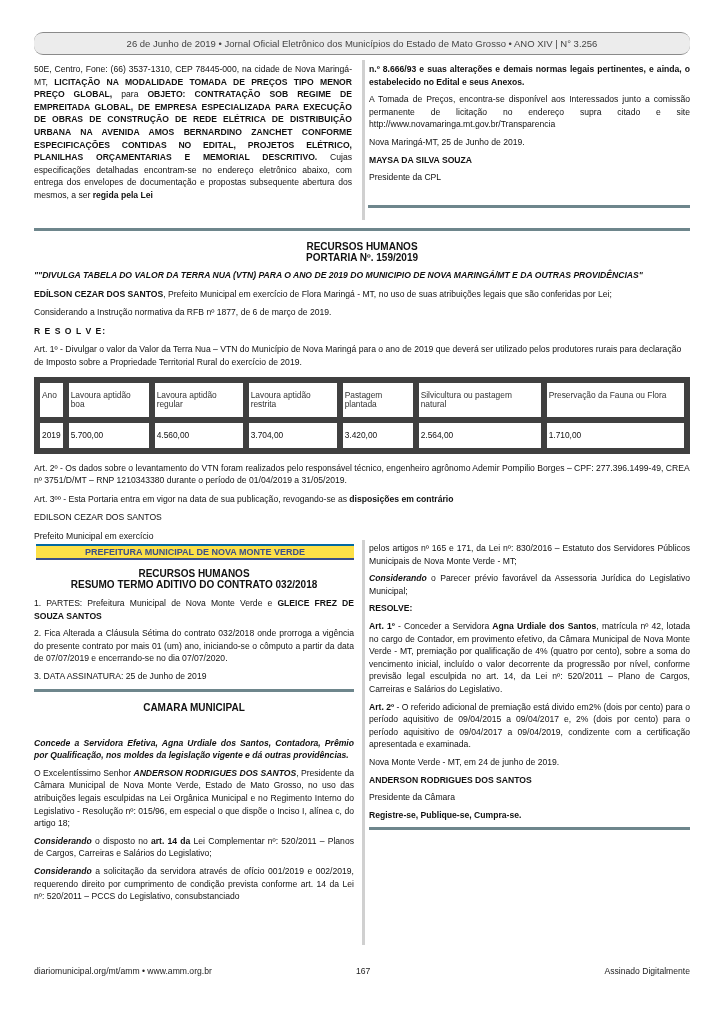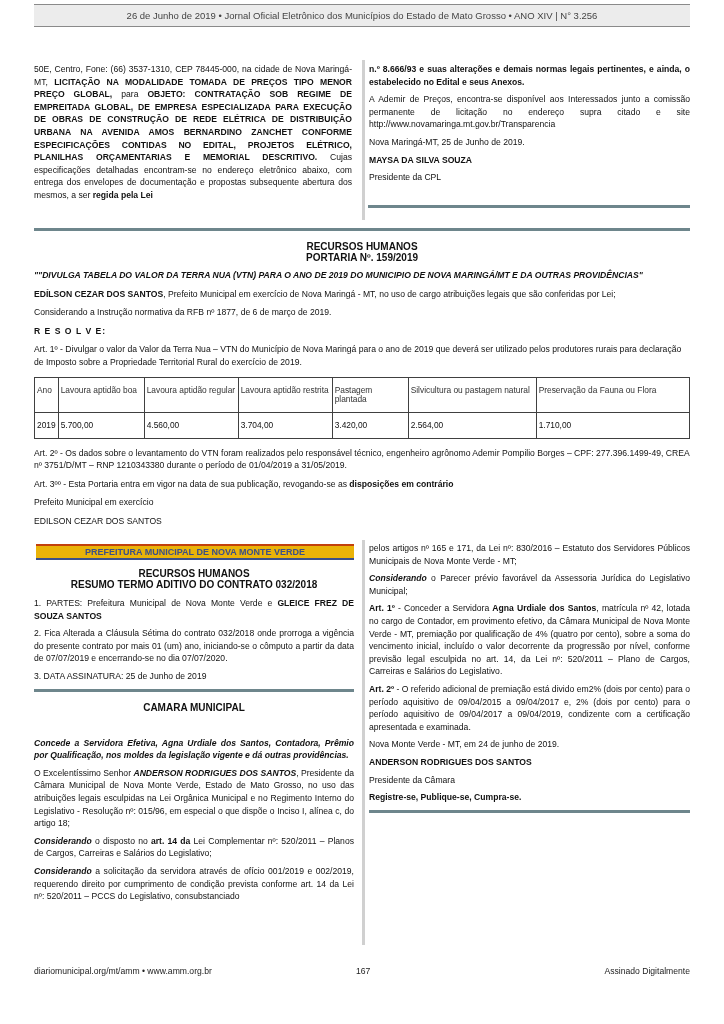--- a/index.html
+++ b/index.html
@@ -1,72 +1,72 @@
 <!DOCTYPE html>
 <html><head>
   <meta charset="utf-8">
   <style>
     * { box-sizing: border-box; margin: 0; padding: 0; }
     html, body { width: 724px; height: 1024px; background: #ffffff; overflow: hidden; }
     body { position: relative; font-family: "Liberation Sans", sans-serif; color: #111; }
     .header-band {
-      position: absolute; left: 34px; top: 4px; width: 656px; height: 23px;
+      position: absolute; left: 34px; top: 32px; width: 656px; height: 23px;
       background: #ececec; border-top: 1px solid #8a8a8a; border-bottom: 1px solid #8a8a8a;
-      font-size: 9.5px; color: #444; text-align: center; line-height: 22px;
+      font-size: 9.5px; color: #444; text-align: center; line-height: 22px; border-radius: 9px;
     }
     .col { position: absolute; font-size: 8.6px; line-height: 12.6px; text-align: justify; }
     .col p { margin-bottom: 5px; }
     .b { font-weight: bold; }
     .bi { font-weight: bold; font-style: italic; }
     .vsep { position: absolute; width: 3px; background: #d0d0d0; }
     .hsep { position: absolute; height: 3px; background: #6e868c; }
     .full { position: absolute; left: 34px; width: 656px; font-size: 8.6px; line-height: 12.6px; }
     .full p { margin-bottom: 6px; }
     .title-block { font-weight: bold; text-align: center; font-size: 10px; line-height: 11px; }
     table.vtn { border-collapse: collapse; width: 656px; font-size: 8.4px; line-height: 9px; }
-    table.vtn td { border: 1px solid #404040; padding: 8px 2px; vertical-align: top; }
+    table.vtn td { border: 6px solid #404040; padding: 8px 2px; vertical-align: top; }
     table.vtn tr:nth-child(1) td { color: #333; }
     .muni-band {
       position: absolute; left: 36px; top: 544px; width: 318px; height: 16px;
-      background: #eab308; border-top: 2px solid #c2410c; border-bottom: 2px solid #3a4f8a;
+      background: #fde047; border-top: 2px solid #0369a1; border-bottom: 2px solid #3a4f8a;
       color: #3a4f8a; font-weight: bold; font-size: 9px; text-align: center; line-height: 12px;
     }
     .footer { position: absolute; top: 966px; font-size: 8.6px; color: #222; }
   </style>
 </head>
 <body>
 
 <div class="header-band">
   <span>26 de Junho de 2019 • Jornal Oficial Eletrônico dos Municípios do Estado de Mato Grosso • ANO XIV | N° 3.256</span>
 </div>
 
 <div class="col" style="left:34px; top:63px; width:318px;">
   <p>
     <span>50E, Centro, Fone: (66) 3537-1310, CEP 78445-000, na cidade de Nova Maringá-MT, </span><span class="b">LICITAÇÃO NA MODALIDADE TOMADA DE PREÇOS TIPO MENOR PREÇO GLOBAL,</span><span> para </span><span class="b">OBJETO: CONTRATAÇÃO SOB REGIME DE EMPREITADA GLOBAL, DE EMPRESA ESPECIALIZADA PARA EXECUÇÃO DE OBRAS DE CONSTRUÇÃO DE REDE ELÉTRICA DE DISTRIBUIÇÃO URBANA NA AVENIDA AMOS BERNARDINO ZANCHET CONFORME ESPECIFICAÇÕES CONTIDAS NO EDITAL, PROJETOS ELÉTRICO, PLANILHAS ORÇAMENTARIAS E MEMORIAL DESCRITIVO.</span><span> Cujas especificações detalhadas encontram-se no endereço eletrônico abaixo, com entrega dos envelopes de documentação e propostas subsequente abertura dos mesmos, a ser </span><span class="b">regida pela Lei</span>
   </p>
 </div>
 <div class="vsep" style="left:362px; top:60px; height:160px;"></div>
 
 <div class="col" style="left:369px; top:63px; width:321px;">
   <p class="b">n.º 8.666/93 e suas alterações e demais normas legais pertinentes, e ainda, o estabelecido no Edital e seus Anexos.</p>
-  <p style="text-align:justify;">A Ademir de Preços, encontra-se disponível aos Interessados junto a comissão permanente de licitação no endereço supra citado e site http://www.novamaringa.mt.gov.br/Transparencia</p>
+  <p style="text-align:justify;">A Tomada de Preços, encontra-se disponível aos Interessados junto a comissão permanente de licitação no endereço supra citado e site http://www.novamaringa.mt.gov.br/Transparencia</p>
   <p>Nova Maringá-MT, 25 de Junho de 2019.</p>
   <p class="b">MAYSA DA SILVA SOUZA</p>
   <p>Presidente da CPL</p>
 </div>
 <div class="hsep" style="left:368px; top:205px; width:322px;"></div>
 <div class="hsep" style="left:34px; top:228px; width:656px;"></div>
 
 <div class="full" style="top:241px;">
   <div class="title-block" style="margin-bottom:6px;">
     <div>RECURSOS HUMANOS</div>
     <div>PORTARIA Nº. 159/2019</div>
   </div>
   <p class="bi">""DIVULGA TABELA DO VALOR DA TERRA NUA (VTN) PARA O ANO DE 2019 DO MUNICIPIO DE NOVA MARINGÁ/MT E DA OUTRAS PROVIDÊNCIAS"</p>
-  <p><span class="b">EDÍLSON CEZAR DOS SANTOS</span><span>, Prefeito Municipal em exercício de Nova Maringá - MT, no uso de cargo atribuições legais que são conferidas por Lei;</span></p>
+  <p><span class="b">EDÍLSON CEZAR DOS SANTOS</span><span>, Prefeito Municipal em exercício de Flora Maringá - MT, no uso de suas atribuições legais que são conferidas por Lei;</span></p>
   <p>Considerando a Instrução normativa da RFB nº 1877, de 6 de março de 2019.</p>
   <p class="b" style="letter-spacing:1px;">R E S O L V E:</p>
   <p>Art. 1º - Divulgar o valor da Valor da Terra Nua – VTN do Município de Nova Maringá para o ano de 2019 que deverá ser utilizado pelos produtores rurais para declaração de Imposto sobre a Propriedade Territorial Rural do exercício de 2019.</p>
   <table class="vtn" style="margin:8px 0 8px 0;">
     <tbody>
         <tr>
       <td style="width:18px;">Ano</td>
       <td style="width:86px;">Lavoura aptidão boa</td>
       <td style="width:94px;">Lavoura aptidão regular</td>
       <td style="width:94px;">Lavoura aptidão restrita</td>
@@ -80,22 +80,22 @@
       <td>4.560,00</td>
       <td>3.704,00</td>
       <td>3.420,00</td>
       <td>2.564,00</td>
       <td>1.710,00</td>
     </tr>
   </tbody>
     </table>
   <p>Art. 2º - Os dados sobre o levantamento do VTN foram realizados pelo responsável técnico, engenheiro agrônomo Ademir Pompilio Borges – CPF: 277.396.1499-49, CREA nº 3751/D/MT – RNP 1210343380 durante o período de 01/04/2019 a 31/05/2019.</p>
   <p><span>Art. 3ºº - Esta Portaria entra em vigor na data de sua publicação, revogando-se as </span><span class="b">disposições em contrário</span></p>
+  <p>EDILSON CEZAR DOS SANTOS</p>
   <p>Prefeito Municipal em exercício</p>
-  <p>EDILSON CEZAR DOS SANTOS</p>
 </div>
 
 <div class="muni-band">
   <span>PREFEITURA MUNICIPAL DE NOVA MONTE VERDE</span>
 </div>
 
 <div class="col" style="left:34px; top:568px; width:320px;">
   <div class="title-block" style="margin-bottom:7px;">
     <div>RECURSOS HUMANOS</div>
     <div>RESUMO TERMO ADITIVO DO CONTRATO 032/2018</div>
@@ -110,20 +110,21 @@
   <p class="bi">Concede a Servidora Efetiva, Agna Urdiale dos Santos, Contadora, Prêmio por Qualificação, nos moldes da legislação vigente e dá outras providências.</p>
   <p><span>O Excelentíssimo Senhor </span><span class="bi">ANDERSON RODRIGUES DOS SANTOS</span><span>, Presidente da Câmara Municipal de Nova Monte Verde, Estado de Mato Grosso, no uso das atribuições legais esculpidas na Lei Orgânica Municipal e no Regimento Interno do Legislativo - Resolução nº: 015/96, em especial o que dispõe o Inciso I, alínea c, do artigo 18;</span></p>
   <p><span class="bi">Considerando</span><span> o disposto no </span><span class="b">art. 14 da</span><span> Lei Complementar nº: 520/2011 – Planos de Cargos, Carreiras e Salários do Legislativo;</span></p>
   <p><span class="bi">Considerando</span><span> a solicitação da servidora através de ofício 001/2019 e 002/2019, requerendo direito por cumprimento de condição prevista conforme art. 14 da Lei nº: 520/2011 – PCCS do Legislativo, consubstanciado</span></p>
 </div>
 <div class="vsep" style="left:362px; top:540px; height:405px;"></div>
 
 <div class="col" style="left:369px; top:542px; width:321px;">
   <p>pelos artigos nº 165 e 171, da Lei nº: 830/2016 – Estatuto dos Servidores Públicos Municipais de Nova Monte Verde - MT;</p>
   <p><span class="bi">Considerando</span><span> o Parecer prévio favorável da Assessoria Jurídica do Legislativo Municipal;</span></p>
+  <p class="b">RESOLVE:</p>
   <p><span class="b">Art. 1º</span><span> - Conceder a Servidora </span><span class="b">Agna Urdiale dos Santos</span><span>, matrícula nº 42, lotada no cargo de Contador, em provimento efetivo, da Câmara Municipal de Nova Monte Verde - MT, premiação por qualificação de 4% (quatro por cento), sobre a soma do vencimento inicial, incluído o valor decorrente da progressão por nível, conforme previsão legal esculpida no art. 14, da Lei nº: 520/2011 – Plano de Cargos, Carreiras e Salários do Legislativo.</span></p>
   <p><span class="b">Art. 2º</span><span> - O referido adicional de premiação está divido em2% (dois por cento) para o período aquisitivo de 09/04/2015 a 09/04/2017 e, 2% (dois por cento) para o período aquisitivo de 09/04/2017 a 09/04/2019, condizente com a certificação apresentada e examinada.</span></p>
   <p>Nova Monte Verde - MT, em 24 de junho de 2019.</p>
   <p class="b">ANDERSON RODRIGUES DOS SANTOS</p>
   <p>Presidente da Câmara</p>
   <p class="b">Registre-se, Publique-se, Cumpra-se.</p>
   <div class="hsep" style="position:relative; width:321px; margin-top:6px;"></div>
 </div>
 
 <div class="footer" style="left:34px;">diariomunicipal.org/mt/amm • www.amm.org.br</div>

